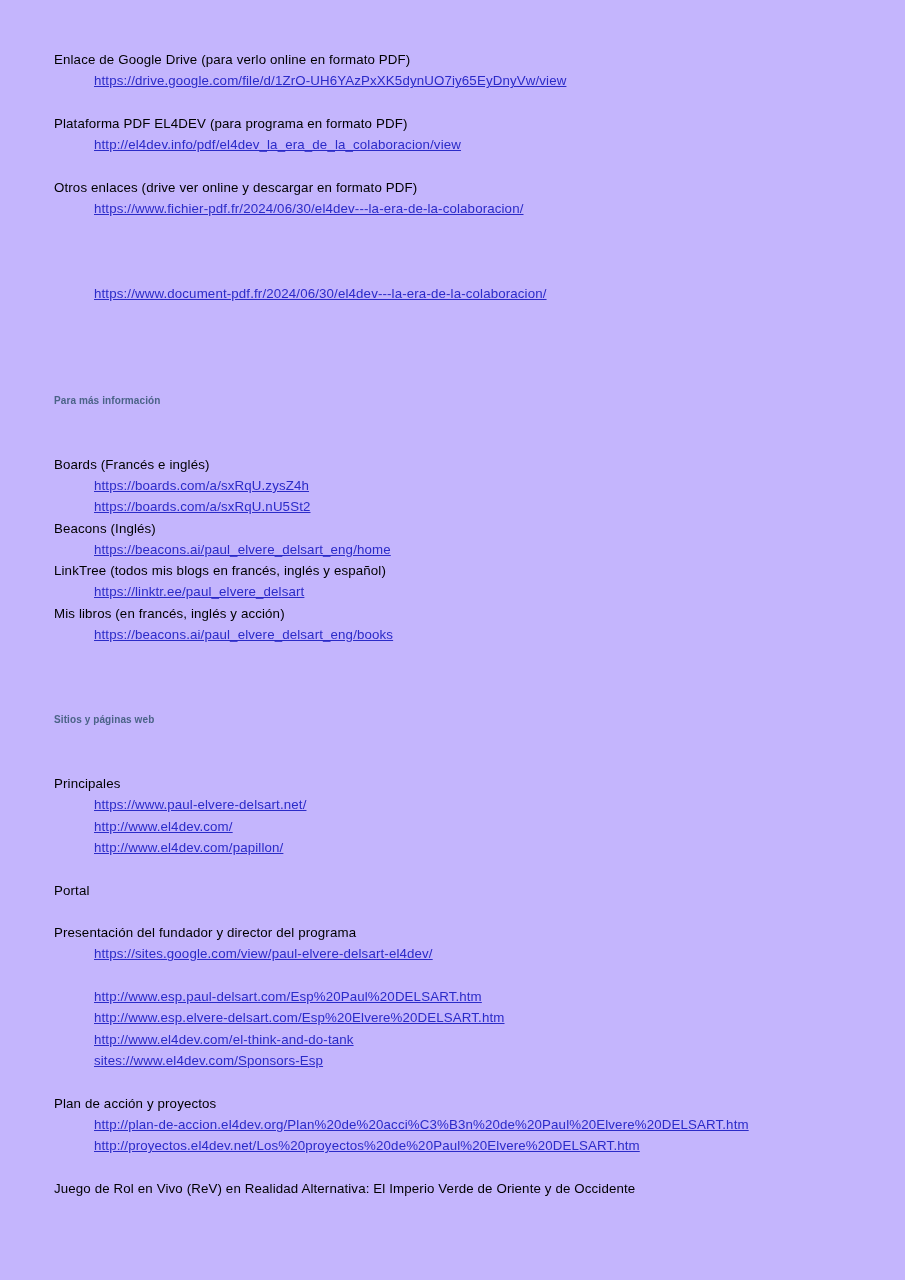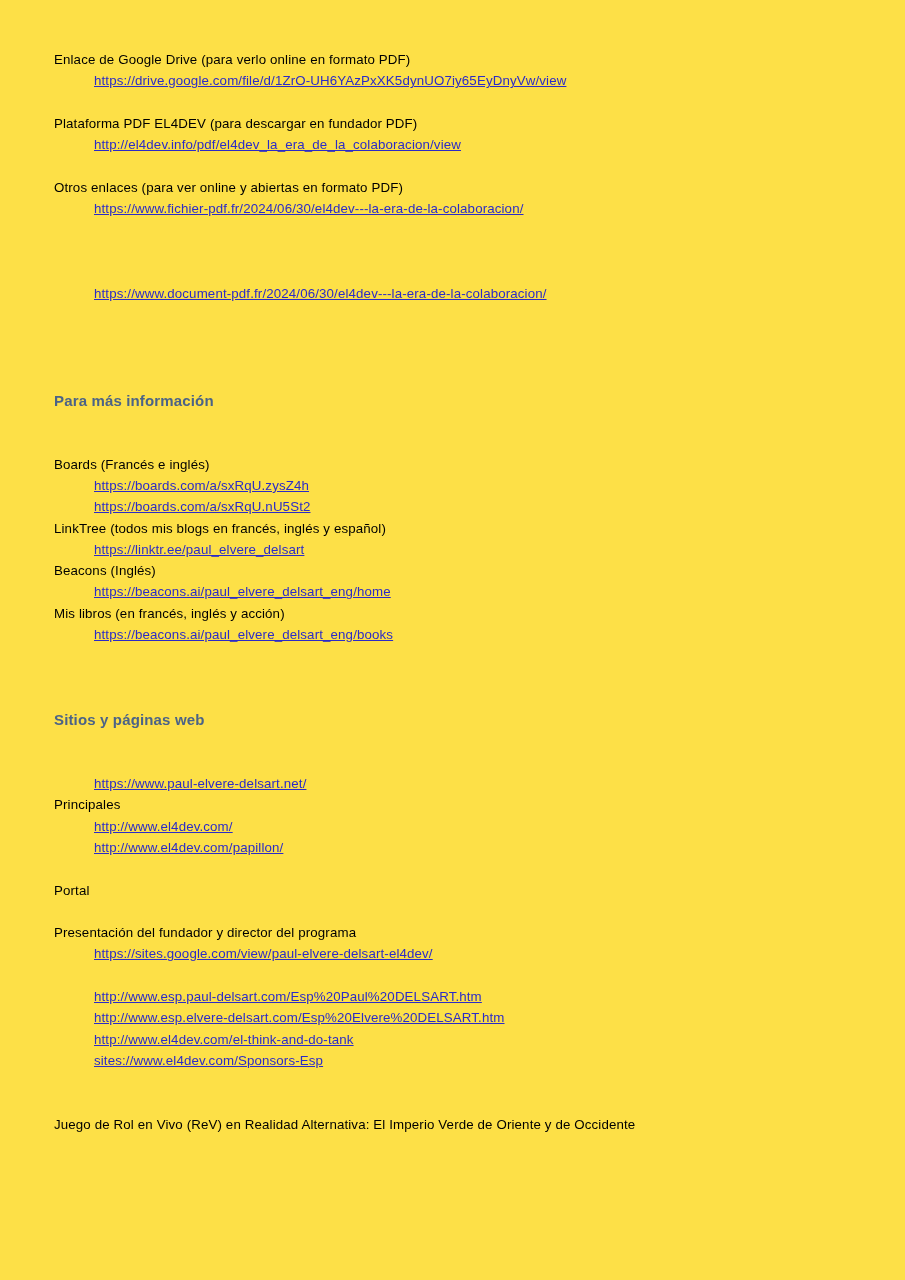--- a/index.html
+++ b/index.html
@@ -6,21 +6,21 @@
   html, body {
     margin: 0;
     padding: 0;
     background: #ffffff;
   }
 
   .page {
     position: relative;
     width: 905px;
     height: 1280px;
-    background: #fde047;
+    background: #c4b5fd;
     overflow: hidden;
     font-family: "Liberation Sans", "DejaVu Sans", sans-serif;
     -webkit-font-smoothing: antialiased;
   }
 
   .content {
     position: absolute;
     left: 54px;
     top: 49px;
     right: 24px;
@@ -38,21 +38,21 @@
   .line.link {
     color: #2b2bc8;
     text-decoration: underline;
     text-decoration-color: #2b2bc8;
     text-underline-offset: 1px;
     cursor: pointer;
     padding-left: 40px;
   }
 
   .heading {
-    font-size: 15px;
+    font-size: 10px;
     line-height: 21.3px;
     font-weight: bold;
     color: #4b6387;
     white-space: pre;
     letter-spacing: 0.01em;
   }
 
   
   .blank-1 { height: 21.3px; }
   .blank-2 { height: 42.6px; }
@@ -66,66 +66,66 @@
 <div class="page">
   <div class="content">
 
     <div class="block">
       <div class="line">Enlace de Google Drive (para verlo online en formato PDF)</div>
       <div class="line link">https://drive.google.com/file/d/1ZrO-UH6YAzPxXK5dynUO7iy65EyDnyVw/view</div>
     </div>
     <div class="blank-1"></div>
 
     <div class="block">
-      <div class="line">Plataforma PDF EL4DEV (para descargar en fundador PDF)</div>
+      <div class="line">Plataforma PDF EL4DEV (para programa en formato PDF)</div>
       <div class="line link">http://el4dev.info/pdf/el4dev_la_era_de_la_colaboracion/view</div>
     </div>
     <div class="blank-1"></div>
 
     <div class="block">
-      <div class="line">Otros enlaces (para ver online y abiertas en formato PDF)</div>
+      <div class="line">Otros enlaces (drive ver online y descargar en formato PDF)</div>
       <div class="line link">https://www.fichier-pdf.fr/2024/06/30/el4dev---la-era-de-la-colaboracion/</div>
     </div>
     <div class="blank-3"></div>
 
     <div class="block">
       <div class="line link">https://www.document-pdf.fr/2024/06/30/el4dev---la-era-de-la-colaboracion/</div>
     </div>
     <div class="blank-3"></div>
     <div class="blank-1"></div>
 
     <div class="heading">Para más información</div>
     <div class="blank-2"></div>
 
     <div class="block">
       <div class="line">Boards (Francés e inglés)</div>
       <div class="line link">https://boards.com/a/sxRqU.zysZ4h</div>
       <div class="line link">https://boards.com/a/sxRqU.nU5St2</div>
     </div>
     <div class="block">
+      <div class="line">Beacons (Inglés)</div>
+      <div class="line link">https://beacons.ai/paul_elvere_delsart_eng/home</div>
+    </div>
+    <div class="block">
       <div class="line">LinkTree (todos mis blogs en francés, inglés y español)</div>
       <div class="line link">https://linktr.ee/paul_elvere_delsart</div>
-    </div>
-    <div class="block">
-      <div class="line">Beacons (Inglés)</div>
-      <div class="line link">https://beacons.ai/paul_elvere_delsart_eng/home</div>
     </div>
     <div class="block">
       <div class="line">Mis libros (en francés, inglés y acción)</div>
       <div class="line link">https://beacons.ai/paul_elvere_delsart_eng/books</div>
     </div>
 
     <div class="blank-3"></div>
 
     <div class="heading">Sitios y páginas web</div>
     <div class="blank-2"></div>
 
     <div class="block">
+      <div class="line">Principales</div>
       <div class="line link">https://www.paul-elvere-delsart.net/</div>
-      <div class="line">Principales</div>
       <div class="line link">http://www.el4dev.com/</div>
       <div class="line link">http://www.el4dev.com/papillon/</div>
     </div>
     <div class="blank-1"></div>
 
     <div class="block">
       <div class="line">Portal</div>
     </div>
     <div class="blank-1"></div>
 
@@ -136,18 +136,23 @@
     <div class="blank-1"></div>
 
     <div class="block">
       <div class="line link">http://www.esp.paul-delsart.com/Esp%20Paul%20DELSART.htm</div>
       <div class="line link">http://www.esp.elvere-delsart.com/Esp%20Elvere%20DELSART.htm</div>
       <div class="line link">http://www.el4dev.com/el-think-and-do-tank</div>
       <div class="line link">sites://www.el4dev.com/Sponsors-Esp</div>
     </div>
     <div class="blank-1"></div>
 
+    <div class="block">
+      <div class="line">Plan de acción y proyectos</div>
+      <div class="line link">http://plan-de-accion.el4dev.org/Plan%20de%20acci%C3%B3n%20de%20Paul%20Elvere%20DELSART.htm</div>
+      <div class="line link">http://proyectos.el4dev.net/Los%20proyectos%20de%20Paul%20Elvere%20DELSART.htm</div>
+    </div>
     <div class="blank-1"></div>
 
     <div class="line">Juego de Rol en Vivo (ReV) en Realidad Alternativa: El Imperio Verde de Oriente y de Occidente</div>
 
   </div>
 </div>
 
 </body></html>

